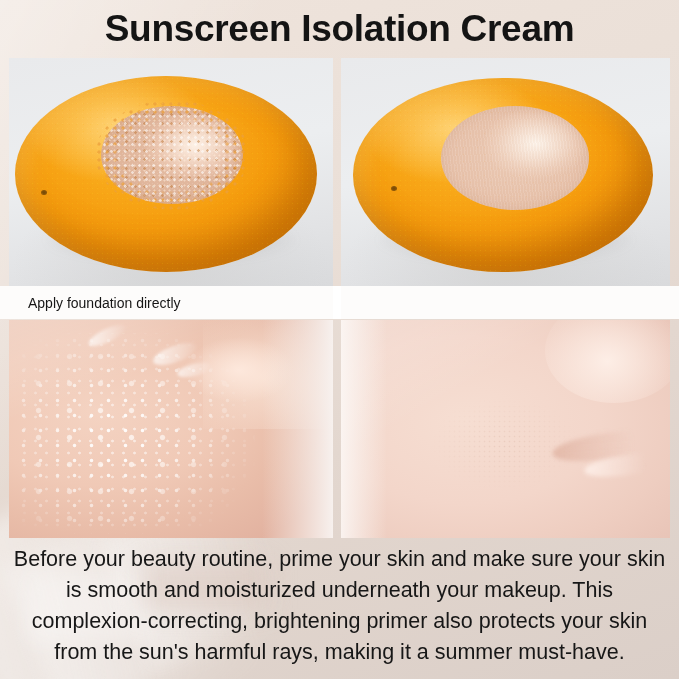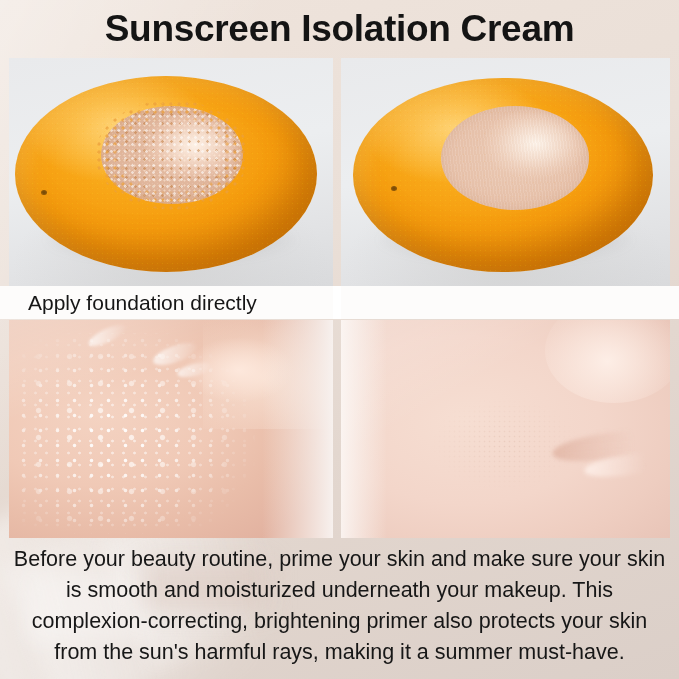--- a/index.html
+++ b/index.html
@@ -36,21 +36,21 @@
   
   .panel{position:absolute;overflow:hidden;background:#fff;}
   .tl{left:9px;  top:58px; width:324px;height:228px;}
   .tr{left:341px;top:58px; width:329px;height:228px;}
   .bl{left:9px;  top:320px;width:324px;height:218px;}
   .br{left:341px;top:320px;width:329px;height:218px;}
 
   
   #captions{position:absolute;left:0;top:286px;width:679px;height:33px;
     background:#fdfcfb;display:flex;align-items:center;}
-  #captions .cap{font-size:21px;color:#161616;white-space:nowrap;}
+  #captions .cap{font-size:14px;color:#161616;white-space:nowrap;}
   #cap-left{position:absolute;left:28px;}
   #cap-right{position:absolute;left:392px;}
   #captions .divider{position:absolute;left:333px;top:0;width:8px;height:33px;background:#ffffff;}
 
   
   .photo-orange{position:absolute;inset:0;
     background:
       radial-gradient(ellipse 70% 55% at 50% 92%, rgba(205,205,205,.55), rgba(205,205,205,0) 70%),
       linear-gradient(170deg,#e9eaec 0%,#eceef0 45%,#e2e3e5 78%,#d9dadc 100%);
   }

